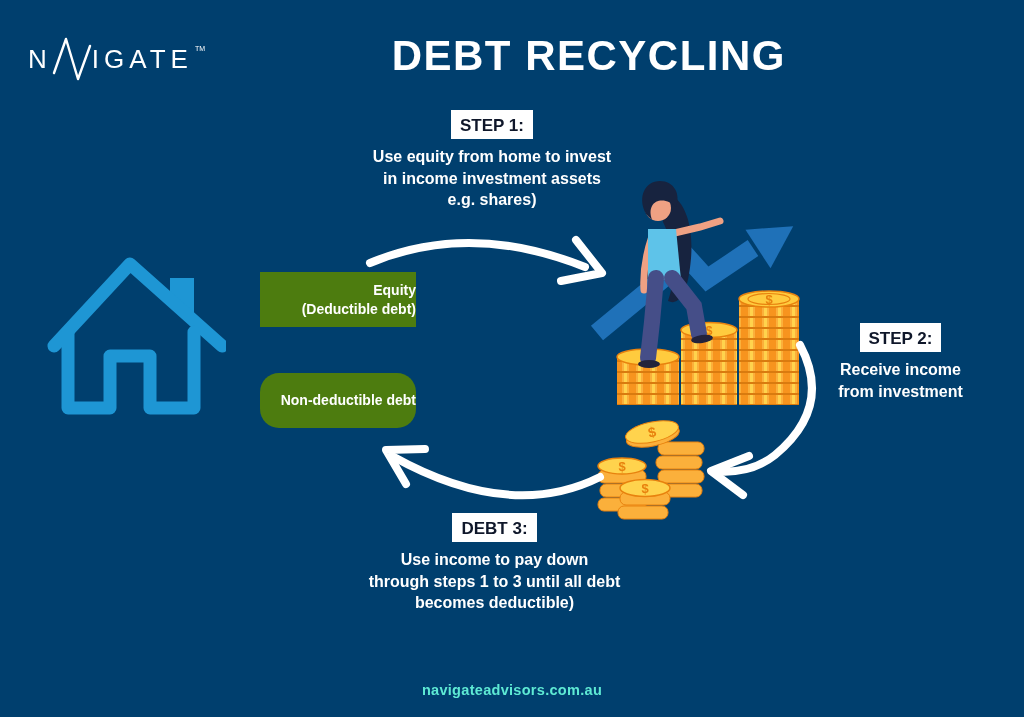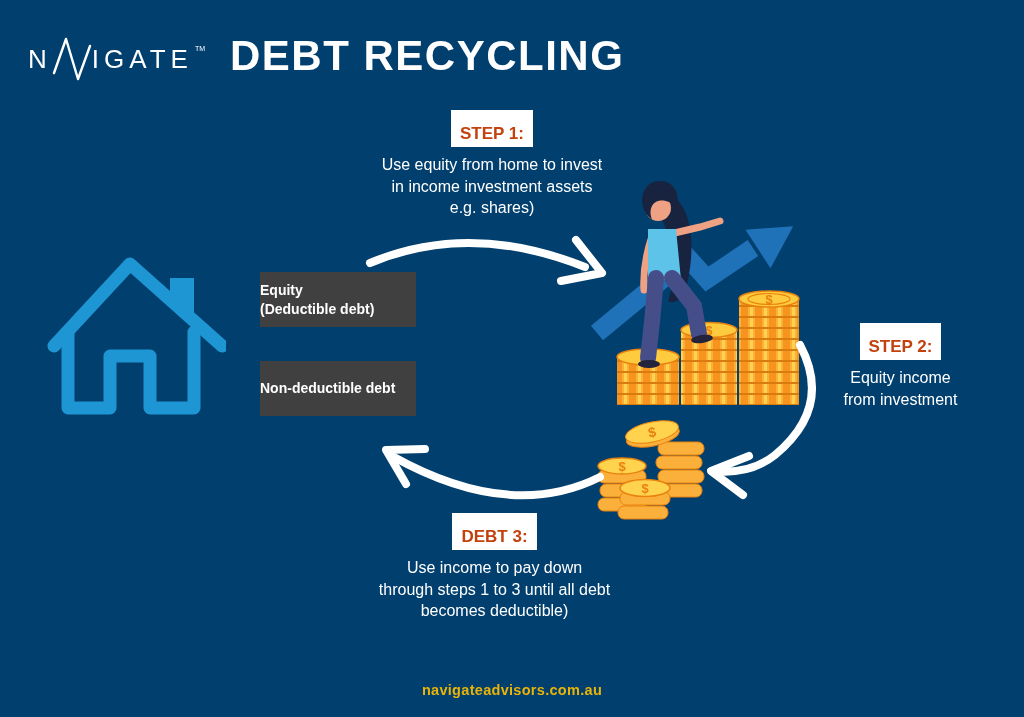--- a/index.html
+++ b/index.html
@@ -7,36 +7,36 @@
           font-family:"Liberation Sans",sans-serif;}
   .abs{position:absolute;}
 
   
   .logo{position:absolute;left:28px;top:28px;display:flex;align-items:flex-end;height:48px;}
   .logo .lt{color:#fff;font-size:26px;font-weight:400;letter-spacing:5px;line-height:34px;}
   .logo svg{display:block;margin:0 0 -6px 0;}
   .logo .tm{color:#fff;font-size:7px;margin-bottom:24px;margin-left:2px;letter-spacing:0;}
 
   
-  .title{position:absolute;left:230px;top:32px;width:570px;text-align:left;color:#fff;
+  .title{position:absolute;left:216px;top:32px;width:570px;text-align:right;color:#fff;
          font-size:42px;font-weight:700;letter-spacing:1.5px;}
 
   
   .step-block{position:absolute;display:flex;flex-direction:column;align-items:center;}
-  .step-badge{display:inline-block;background:#fff;color:#c2410c;font-weight:700;font-size:17px;
-              padding:14px 9px 3px;margin-bottom:7px;}
-  .step-line{color:#fff;font-weight:400;font-size:16px;line-height:21.5px;white-space:nowrap;}
+  .step-badge{display:inline-block;background:#fff;color:#0f172a;font-weight:700;font-size:17px;
+              padding:6px 9px 3px;margin-bottom:7px;}
+  .step-line{color:#fff;font-weight:700;font-size:16px;line-height:21.5px;white-space:nowrap;}
 
   
-  .bluebox{position:absolute;left:260px;width:156px;height:55px;background:#404040;color:#fff;
-           display:flex;flex-direction:column;align-items:flex-start;justify-content:center;
+  .bluebox{position:absolute;left:260px;width:156px;height:55px;background:#4d7c0f;color:#fff;
+           display:flex;flex-direction:column;align-items:flex-end;justify-content:center;
            font-size:14px;font-weight:700;line-height:19px;text-align:center;}
 
   
-  .footer{position:absolute;left:0;top:682px;width:1024px;text-align:center;color:#eab308;
+  .footer{position:absolute;left:0;top:682px;width:1024px;text-align:center;color:#5eead4;
           font-size:14.5px;font-weight:700;letter-spacing:.3px;}
 
   svg text{font-family:"Liberation Sans",sans-serif;font-weight:700;}
 </style>
 </head>
 <body>
 
 <div class="canvas">
 
   <div class="logo">
@@ -61,21 +61,21 @@
     <path d="M124,28 h24 v43 l-24,-22 z" fill="#1E96D4"></path>
     <polyline points="8,96 84,14 176,96" fill="none" stroke="#1E96D4" stroke-width="13" stroke-linecap="round" stroke-linejoin="round"></polyline>
     <path d="M22,82 L22,158 L64,158 L64,106 L104,106 L104,158 L148,158 L148,82" fill="none" stroke="#1E96D4" stroke-width="13" stroke-linecap="round" stroke-linejoin="round"></path>
   </svg>
 
   <div class="bluebox" style="top:272px;">
     <span>Equity</span>
     <span>(Deductible debt)</span>
   </div>
 
-  <div class="bluebox" style="top:361px;">
+  <div class="bluebox" style="top:373px;border-radius:19px;">
     <span>Non-deductible debt</span>
   </div>
 
   <svg class="abs" style="left:585px;top:215px;" width="240" height="190" viewBox="0 0 240 190">
     <polyline points="12,118 103,43 122,64 168,33" fill="none" stroke="#1F71B8" stroke-width="19"></polyline>
     <polygon points="0,-23 42,0 0,23" transform="translate(173,34) rotate(-33)" fill="#1F71B8"></polygon>
   </svg>
 
   <svg class="abs" style="left:605px;top:285px;" width="200" height="125" viewBox="0 0 200 125">
     <defs>
@@ -116,21 +116,21 @@
 
     <polyline points="48,106 44,150 40,186" fill="none" stroke="#454E88" stroke-width="16" stroke-linecap="round"></polyline>
     <polyline points="64,106 86,134 91,162" fill="none" stroke="#454E88" stroke-width="16" stroke-linecap="round"></polyline>
 
     <ellipse cx="41" cy="192" rx="11" ry="4" fill="#23233B"></ellipse>
     <ellipse cx="94" cy="167" rx="11" ry="4" fill="#23233B" transform="rotate(-8 94 167)"></ellipse>
   </svg>
 
   <div class="step-block" style="left:828px;top:315px;width:145px;margin-top:8px;">
     <span class="step-badge">STEP 2:</span>
-    <span class="step-line">Equity income</span>
+    <span class="step-line">Receive income</span>
     <span class="step-line">from investment</span>
   </div>
 
   <svg class="abs" style="left:592px;top:410px;" width="125" height="112" viewBox="0 0 125 112">
 
     <g>
       <rect x="64" y="74" width="46" height="13" rx="6" fill="#FBB03B" stroke="#E8820E"></rect>
       <rect x="66" y="60" width="46" height="13" rx="6" fill="#FBB03B" stroke="#E8820E"></rect>
       <rect x="64" y="46" width="46" height="13" rx="6" fill="#FBB03B" stroke="#E8820E"></rect>
       <rect x="66" y="32" width="46" height="13" rx="6" fill="#FBB03B" stroke="#E8820E"></rect>

